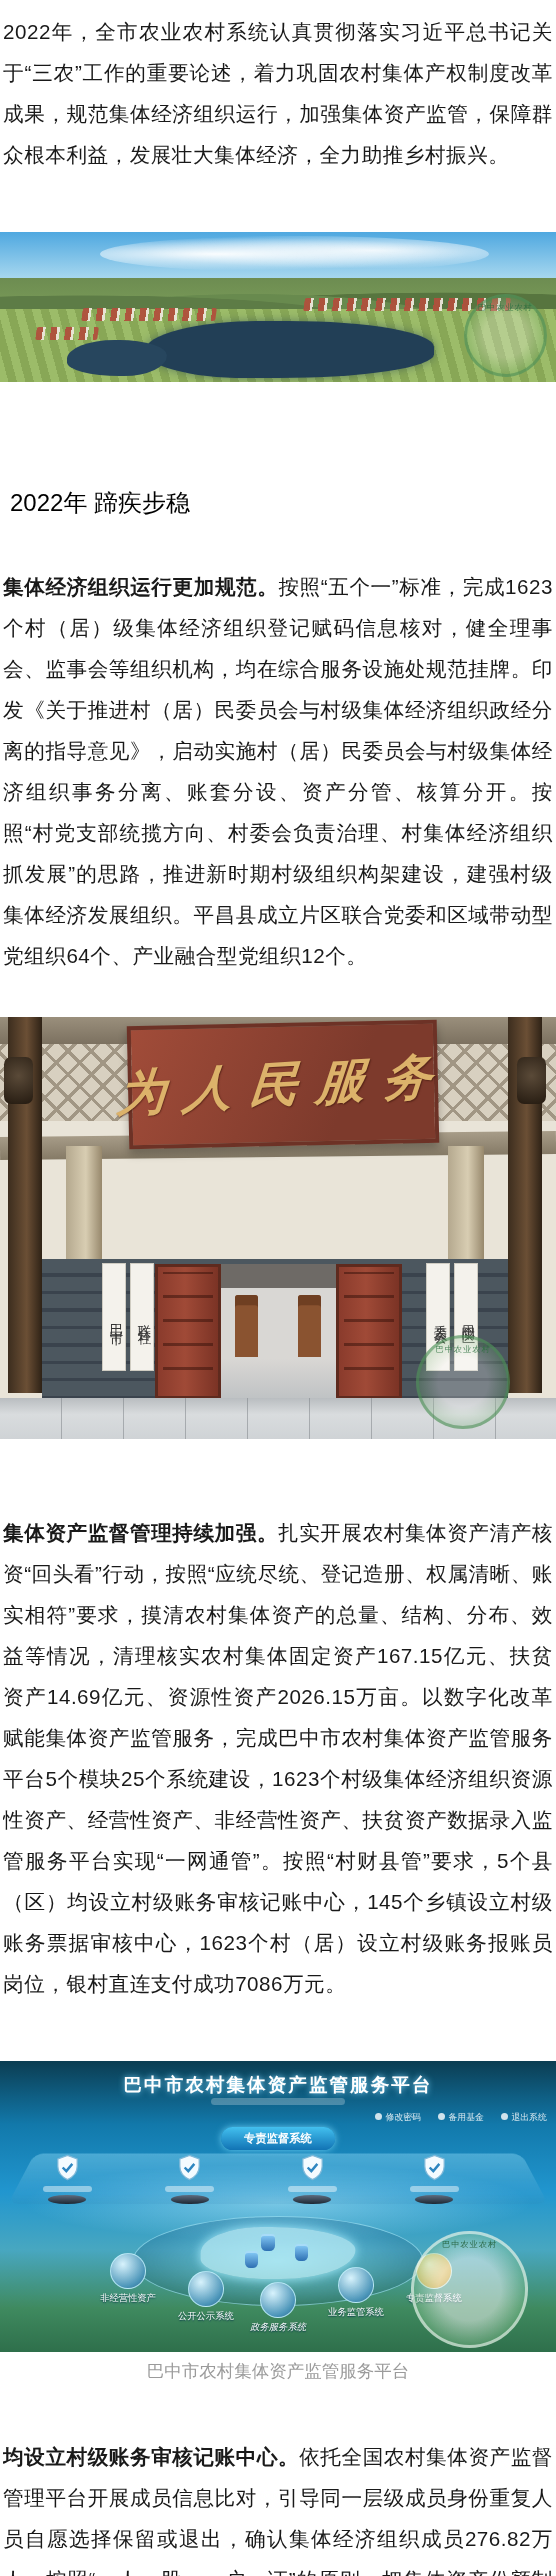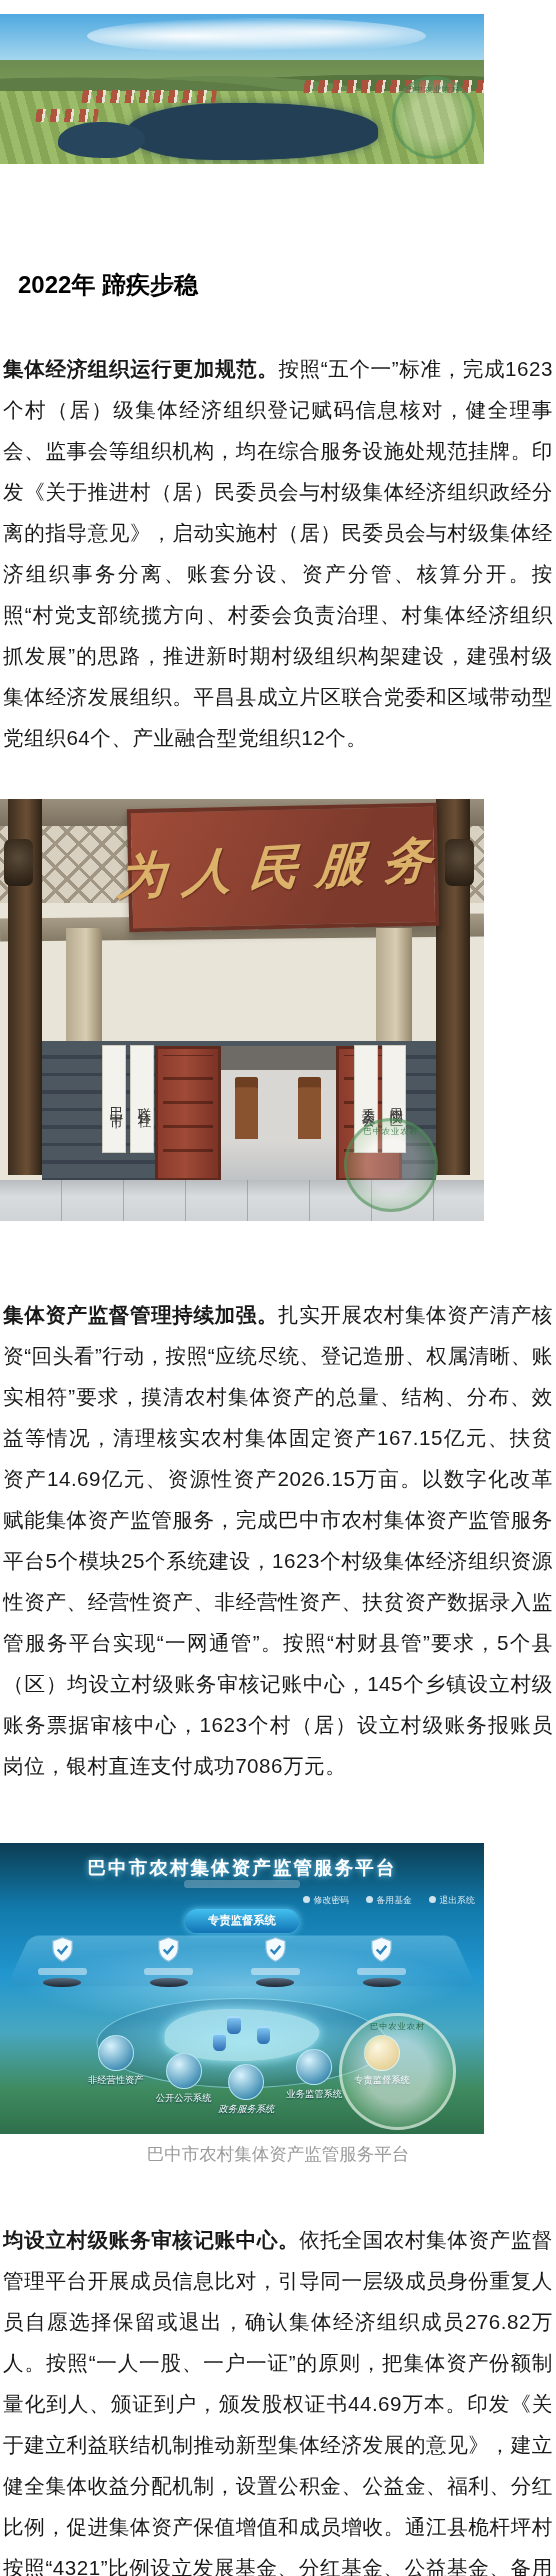--- a/index.html
+++ b/index.html
@@ -5,23 +5,23 @@
   html,body{margin:0;padding:0;background:#fff;}
   #page{position:relative;width:556px;height:3476px;background:#fff;overflow:hidden;
         font-family:"Liberation Sans","DejaVu Sans",sans-serif;color:#191919;}
   .para{margin:0 3.1px;font-size:20.6px;line-height:41px;text-align:justify;letter-spacing:0.5px;
         overflow:hidden;color:#191919;}
   .para b{font-weight:700;}
   #p1{margin-top:11.3px;height:206px;}
   #p2{margin-top:49px;height:412px;}
   #p3{margin-top:73px;height:536px;}
   #p4{margin-top:52px;height:453px;}
-  .section-heading{margin:106px 18px 0;font-size:24px;line-height:29px;font-weight:700;color:#000;}
+  .section-heading{margin:106px 10px 0;font-size:24px;line-height:29px;font-weight:400;color:#000;}
   figure{margin:0;padding:0;}
-  .photo{position:relative;width:484px;overflow:hidden;background:#dfe5e8;}
+  .photo{position:relative;width:556px;overflow:hidden;background:#dfe5e8;}
   .caption{display:block;margin-top:7.2px;height:25px;line-height:25px;text-align:center;
            font-size:17.5px;color:#9b9b9b;}
   
   .wm{position:absolute;border:3.6px solid rgba(72,140,84,.55);border-radius:50%;
       background:radial-gradient(circle,rgba(255,255,255,.25) 40%,rgba(120,180,120,.25) 70%);
       display:flex;align-items:flex-start;justify-content:center;}
   .wm span{font-size:8.2px;color:rgba(40,110,60,.8);margin-top:5.2px;letter-spacing:1px;white-space:nowrap;}
 
   
   #fig1{margin-top:14.4px;}
@@ -143,20 +143,21 @@
   .p3-n4{left:58%;top:206px;} .p3-n5{left:72%;top:192px;}
   #ph3 .wm{right:28px;bottom:4.1px;width:111px;height:111px;border-color:rgba(255,255,255,.55);
     background:radial-gradient(circle,rgba(255,255,255,.5) 40%,rgba(140,200,150,.4) 70%);}
   #ph3 .wm span{color:rgba(30,90,50,.85);}
 </style>
 </head>
 <body>
 
 <div id="page">
 
+  <p id="p1" class="para">2022年，全市农业农村系统认真贯彻落实习近平总书记关于“三农”工作的重要论述，着力巩固农村集体产权制度改革成果，规范集体经济组织运行，加强集体资产监管，保障群众根本利益，发展壮大集体经济，全力助推乡村振兴。</p>
 
   <figure id="fig1">
     <div id="ph1" class="photo">
       <div class="p1-sky"></div>
       <div class="p1-cloud"></div>
       <div class="p1-hills"></div>
       <div class="p1-fields"></div>
       <div class="p1-lake"></div>
       <div class="p1-lake2"></div>
       <div class="p1-village p1-v1"></div>

